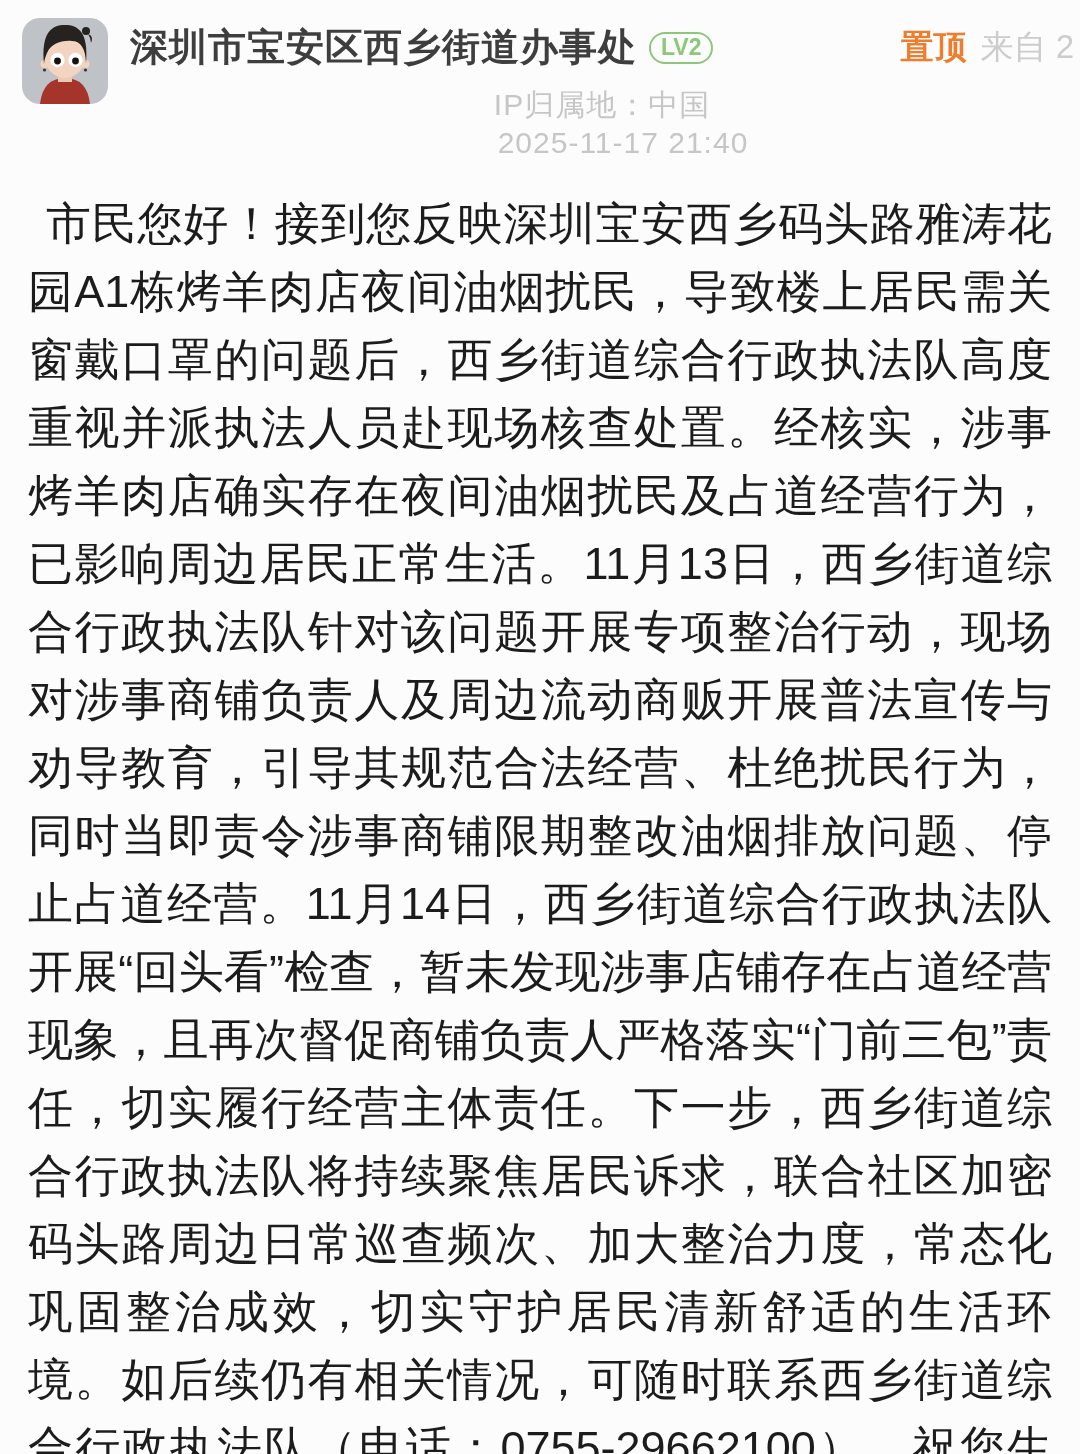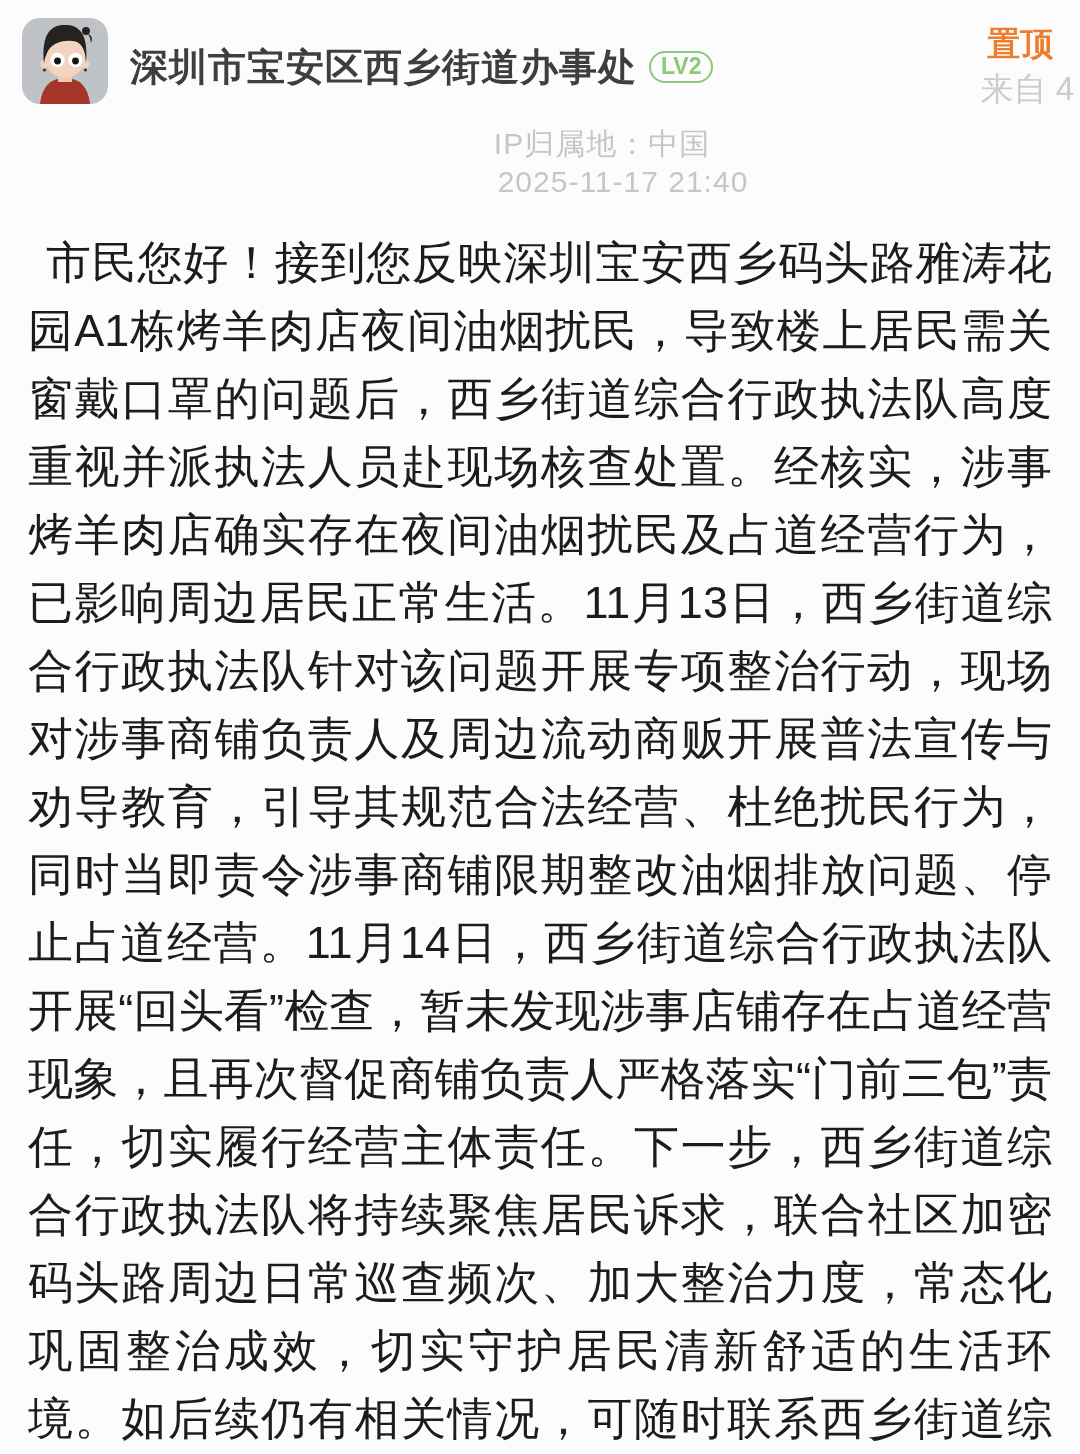--- a/index.html
+++ b/index.html
@@ -59,21 +59,20 @@
     border: 2px solid #8bc879;
     border-radius: 18px;
     padding: 2px 10px 3px;
     line-height: 1;
   }
   .right-group {
     margin-left: auto;
     display: flex;
     align-items: center;
     white-space: nowrap;
-    flex-direction: column;
   }
   .pinned {
     font-size: 33px;
     font-weight: 700;
     color: #ee7e2e;
   }
   .via {
     margin-left: 14px;
     font-size: 33px;
     color: #cccccc;
@@ -141,21 +140,21 @@
         <circle cx="53.5" cy="43" r="3.4" fill="#17120f"></circle>
       </svg>
     </div>
 
     <div class="header-main">
       <div class="header-row1">
         <span class="username">深圳市宝安区西乡街道办事处</span>
         <span class="level-badge">LV2</span>
         <span class="right-group">
           <span class="pinned">置顶</span>
-          <span class="via">来自 4</span>
+          <span class="via">来自 2</span>
         </span>
       </div>
       <div class="header-row2">
         <span class="ip-location">IP归属地：中国</span>
         <span class="timestamp">2025-11-17 21:40</span>
       </div>
     </div>
 
   </header>
 

